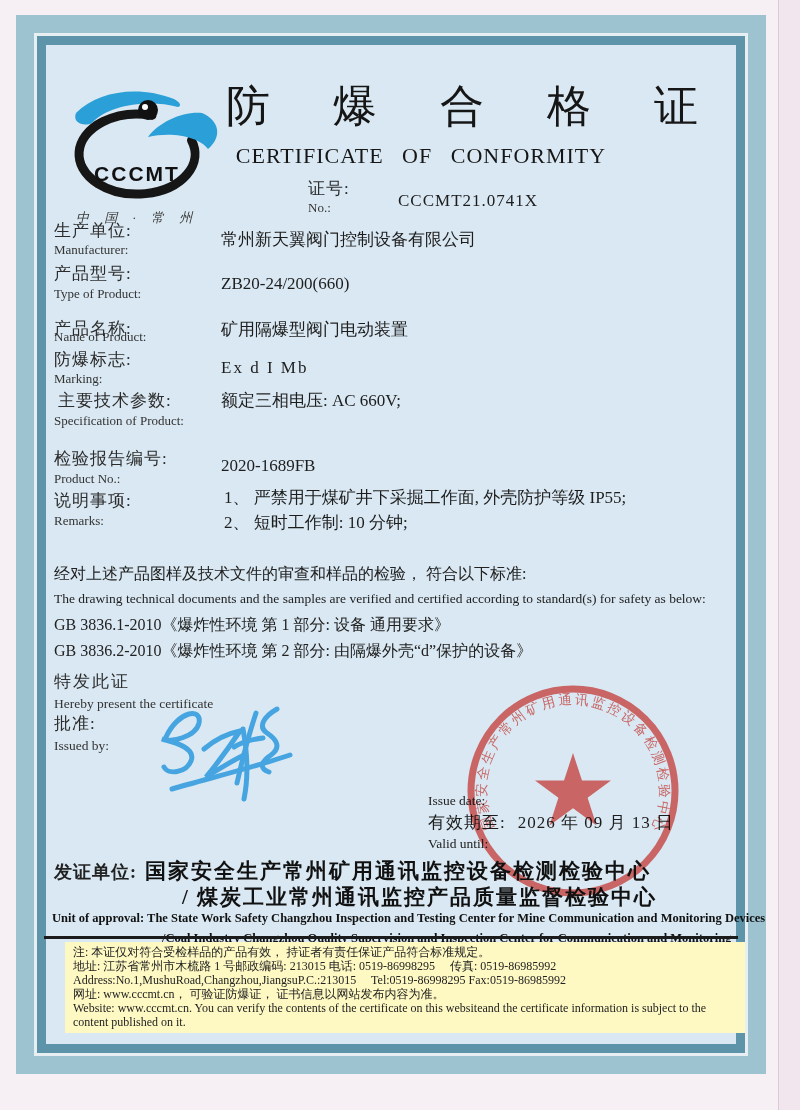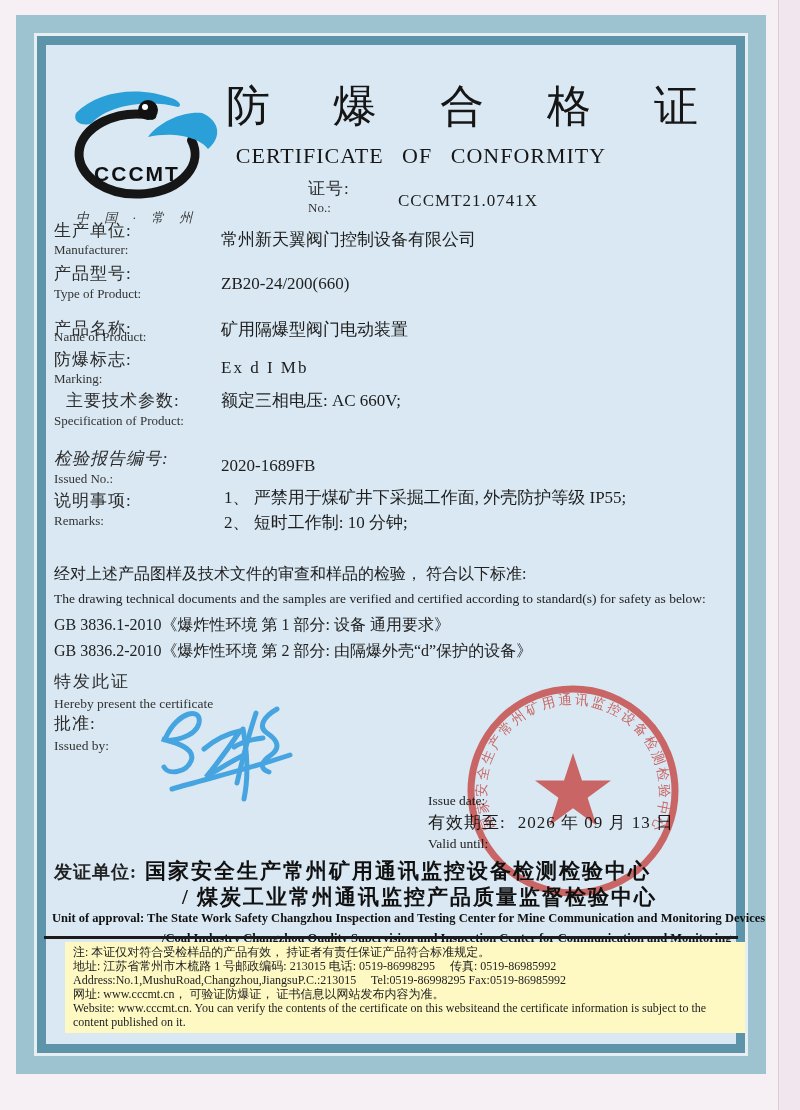--- a/index.html
+++ b/index.html
@@ -75,26 +75,26 @@
     <div class="abs value" style="left:175px;top:229px;">ZB20-24/200(660)</div>
 
     <div class="abs cn-label" style="left:8px;top:272px;">产品名称:</div>
     <div class="abs en-label" style="left:8px;top:284px;">Name of Product:</div>
     <div class="abs value" style="left:175px;top:273px;">矿用隔爆型阀门电动装置</div>
 
     <div class="abs cn-label" style="left:8px;top:303px;">防爆标志:</div>
     <div class="abs en-label" style="left:8px;top:326px;">Marking:</div>
     <div class="abs value" style="left:175px;top:313px;letter-spacing:2px;">Ex d I Mb</div>
 
-    <div class="abs cn-label" style="left:20px;top:344px;">主要技术参数:</div>
+    <div class="abs cn-label" style="left:12px;top:344px;">主要技术参数:</div>
     <div class="abs en-label" style="left:8px;top:368px;">Specification of Product:</div>
     <div class="abs value" style="left:175px;top:344px;">额定三相电压: AC 660V;</div>
 
-    <div class="abs cn-label" style="left:8px;top:402px;font-style:italic;">检验报告编号:</div>
-    <div class="abs en-label" style="left:8px;top:426px;">Issued No.:</div>
+    <div class="abs cn-label" style="left:8px;top:402px;">检验报告编号:</div>
+    <div class="abs en-label" style="left:8px;top:426px;">Product No.:</div>
     <div class="abs value" style="left:175px;top:411px;">2020-1689FB</div>
 
     <div class="abs cn-label" style="left:8px;top:444px;">说明事项:</div>
     <div class="abs en-label" style="left:8px;top:468px;">Remarks:</div>
     <div class="abs value" style="left:178px;top:441px;">1、 严禁用于煤矿井下采掘工作面, 外壳防护等级 IP55;</div>
     <div class="abs value" style="left:178px;top:466px;">2、 短时工作制: 10 分钟;</div>
 
     <div class="abs std-cn" style="left:8px;top:519px;">经对上述产品图样及技术文件的审查和样品的检验， 符合以下标准:</div>
     <div class="abs std-en" style="left:8px;top:546px;">The drawing technical documents and the samples are verified and certified according to standard(s) for safety as below:</div>
     <div class="abs std-cn" style="left:8px;top:570px;">GB 3836.1-2010《爆炸性环境 第 1 部分: 设备 通用要求》</div>

